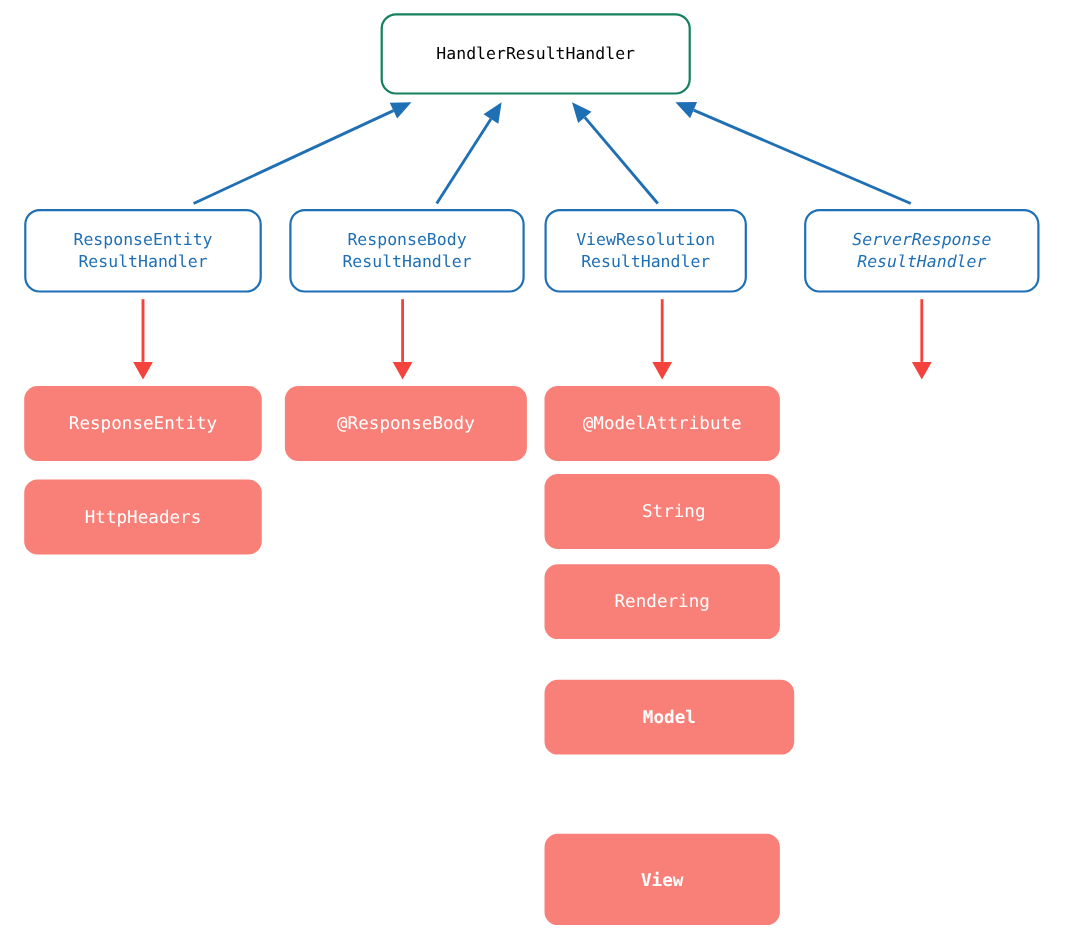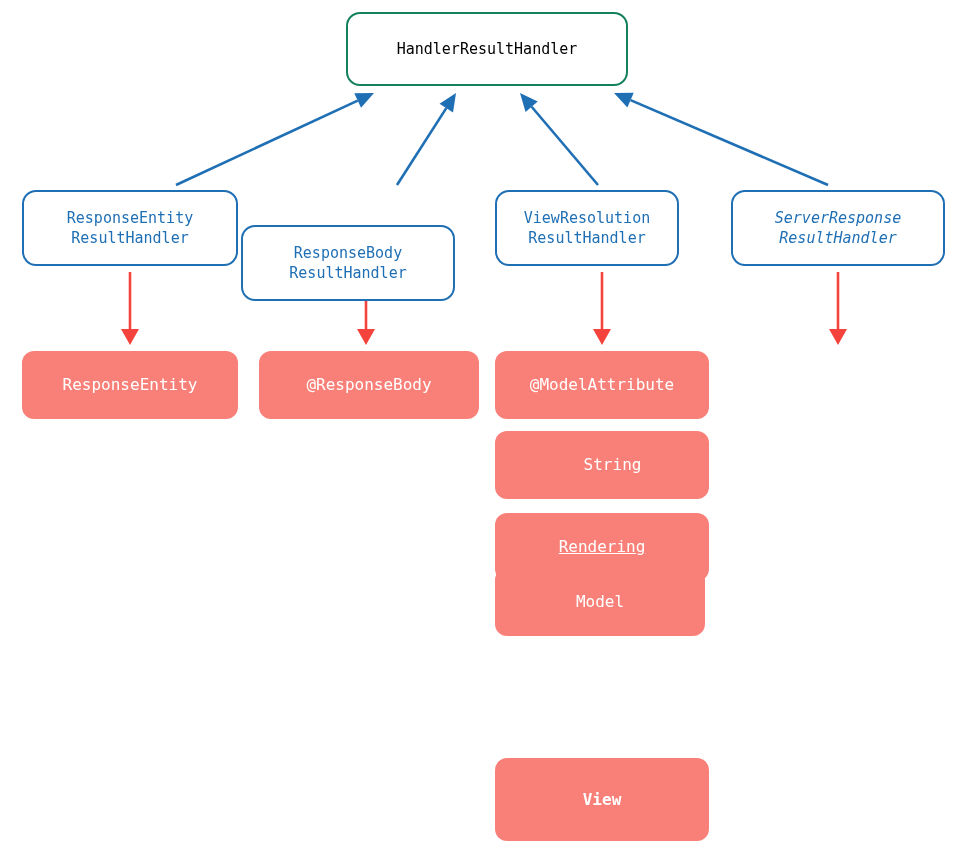--- a/index.html
+++ b/index.html
@@ -93,28 +93,29 @@
       <g>
         <line x1="838" y1="272" x2="838" y2="329" stroke="#F4433C" stroke-width="2.6"></line>
         <polygon points="838,345 829,329 847,329" fill="#F4433C"></polygon>
       </g>
     </svg>
 
   <div class="node node-root" style="left: 346px; top: 12px; width: 282px; height: 74px;">HandlerResultHandler</div>
 
   <div class="node node-handler" style="left: 22px; top: 190px; width: 216px; height: 76px;">ResponseEntity
 ResultHandler</div>
-  <div class="node node-handler" style="left: 241px; top: 190px; width: 214px; height: 76px; margin-top: 35px;">ResponseBody
+  <div class="node node-handler" style="left: 263px; top: 190px; width: 214px; height: 76px;">ResponseBody
 ResultHandler</div>
   <div class="node node-handler" style="left: 495px; top: 190px; width: 184px; height: 76px;">ViewResolution
 ResultHandler</div>
   <div class="node node-handler" style="left: 731px; top: 190px; width: 214px; height: 76px; font-style: italic;">ServerResponse
 ResultHandler</div>
 
   <div class="node node-type" style="left: 22px; top: 351px; width: 216px; height: 68px;">ResponseEntity</div>
+  <div class="node node-type" style="left: 22px; top: 436px; width: 216px; height: 68px;">HttpHeaders</div>
   <div class="node node-type" style="left: 259px; top: 351px; width: 220px; height: 68px;">@ResponseBody</div>
   <div class="node node-type" style="left: 495px; top: 351px; width: 214px; height: 68px;">@ModelAttribute</div>
   <div class="node node-type" style="left: 495px; top: 431px; width: 214px; height: 68px; padding-left: 21px;">String</div>
-  <div class="node node-type" style="left: 495px; top: 513px; width: 214px; height: 68px; text-decoration: underline;">Rendering</div>
-  <div class="node node-type" style="left: 495px; top: 568px; width: 210px; height: 68px;">Model</div>
+  <div class="node node-type" style="left: 495px; top: 513px; width: 214px; height: 68px;">Rendering</div>
+  <div class="node node-type" style="left: 495px; top: 618px; width: 227px; height: 68px; font-weight: bold;">Model</div>
   <div class="node node-type" style="left: 495px; top: 758px; width: 214px; height: 83px; font-weight: bold;">View</div>
 
 </div>
 
 </body></html>

